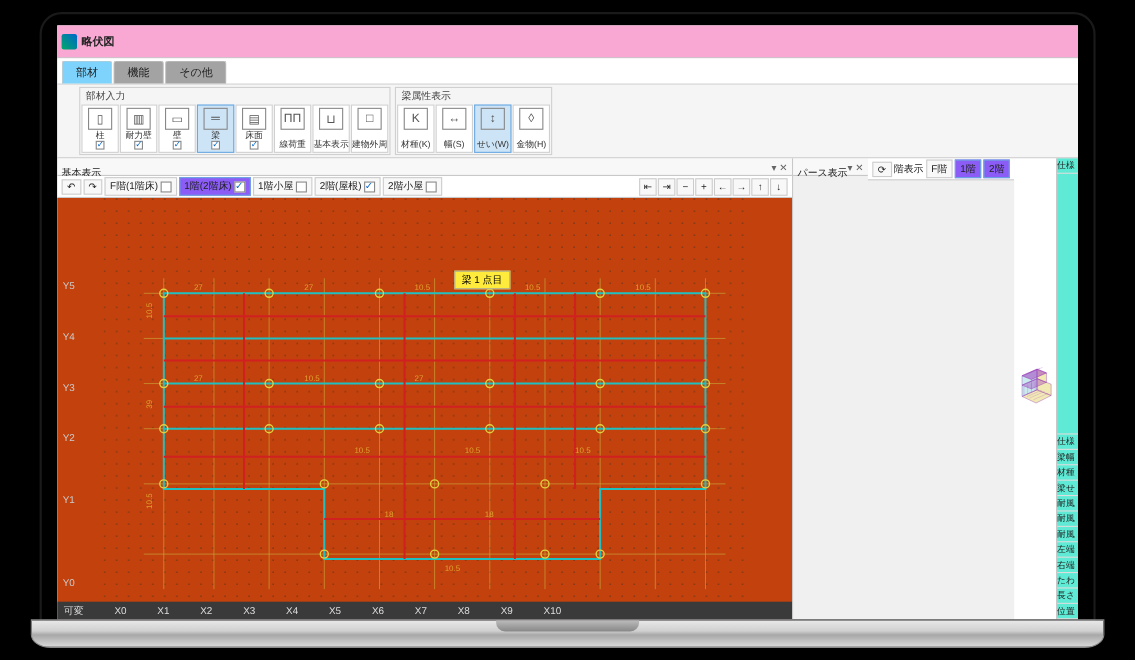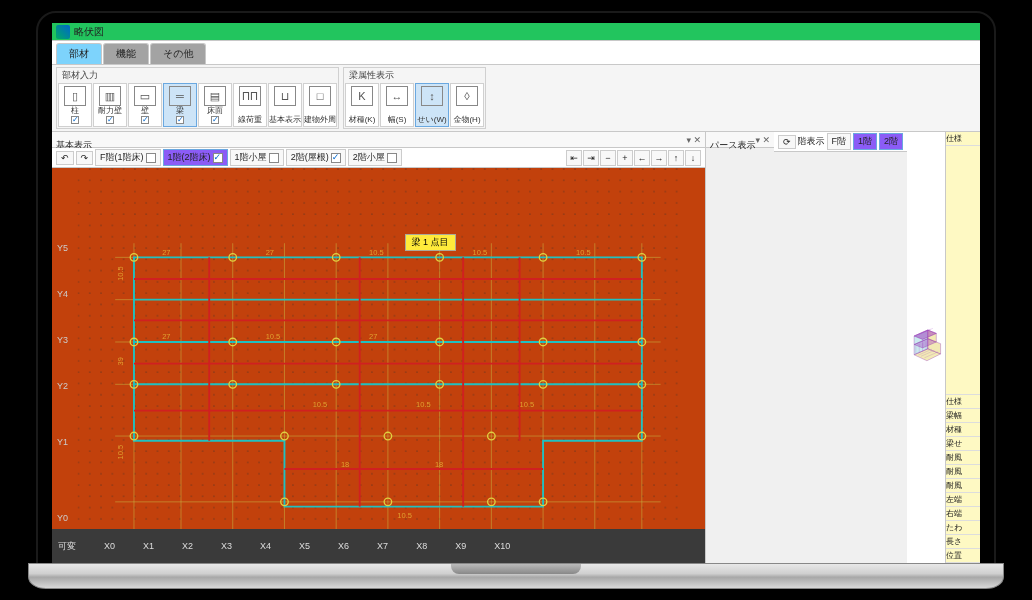--- a/index.html
+++ b/index.html
@@ -4,63 +4,63 @@
 <style>
 * { margin: 0; padding: 0; box-sizing: border-box; font-family: "MS Gothic", "Yu Gothic", sans-serif; }
 body { background: #000; display: flex; align-items: center; justify-content: center; min-height: 100vh; }
 
 .laptop { width: 960px; position: relative; }
 .bezel { background: #000; border-radius: 20px 20px 0 0; padding: 10px 14px 0; border: 2px solid #1a1a1a; }
 .screen { background: #f0f0f0; height: 540px; overflow: hidden; display: flex; flex-direction: column; font-size: 10px; color: #222; }
 .base { height: 26px; background: linear-gradient(#e8e8e8,#d0d0d0 40%,#a8a8a8 55%,#d8d8d8); border-radius: 0 0 18px 18px/0 0 12px 12px; border: 1px solid #888; position: relative; margin: -2px -8px 0; }
 .notch { position: absolute; left: 50%; transform: translateX(-50%); top: 0; width: 130px; height: 10px; background: linear-gradient(#bbb,#888); border-radius: 0 0 8px 8px; }
 
-.title-bar { height: 18px; background: #22c55e; border-bottom: 1px solid #c8c8c8; display: flex; align-items: center; padding: 0 4px; gap: 4px; }
+.title-bar { height: 30px; background: #f9a8d4; border-bottom: 1px solid #c8c8c8; display: flex; align-items: center; padding: 0 4px; gap: 4px; font-weight: bold; }
 .title-bar .ico { width: 14px; height: 14px; background: linear-gradient(45deg,#0a6,#06c); border-radius: 2px; }
 .title-bar .ttl { font-size: 10px; }
 
 .tabs { display: flex; background: #fff; border-bottom: 1px solid #c8c8c8; padding: 2px 4px 0; gap: 0; }
 .tab { padding: 3px 12px; border: 1px solid #c8c8c8; border-bottom: none; background: #a3a3a3; font-size: 10px; border-radius: 3px 3px 0 0; margin-right: 1px; cursor: pointer; }
 .tab.active { background: #7dd3fc; }
 
-.ribbon { background: #f5f5f5; border-bottom: 1px solid #c8c8c8; display: flex; padding: 2px 4px; }
+.ribbon { background: #f5f5f5; border-bottom: 1px solid #c8c8c8; display: flex; padding: 2px 20px; }
 .rgroup { border: 1px solid #d0d0d0; margin-right: 4px; padding: 1px; }
 .rgroup-title { font-size: 9px; padding: 0 4px 1px; color: #444; }
 .rgroup-body { display: flex; gap: 1px; }
 .rbtn { width: 34px; height: 44px; background: #fff; border: 1px solid #d0d0d0; display: flex; flex-direction: column; align-items: center; justify-content: space-between; padding: 2px 0; cursor: pointer; }
 .rbtn.sel { background: #cde4f7; border-color: #6aa8e0; }
 .rbtn .lab { font-size: 8px; color: #333; line-height: 1; text-align: center; }
 .rbtn .chk { width: 8px; height: 8px; border: 1px solid #888; background: #fff; position: relative; }
 .rbtn .chk.on::after { content: "✓"; position: absolute; font-size: 8px; left: 0; top: -2px; color: #06c; }
 .rbtn .glyph { width: 22px; height: 20px; border: 1px solid #888; display: flex; align-items: center; justify-content: center; font-size: 11px; color: #555; }
 
 .workspace { flex: 1; display: flex; min-height: 0; }
 .main-pane { flex: 1; display: flex; flex-direction: column; border-right: 1px solid #c8c8c8; min-width: 0; }
 .right-pane { width: 240px; display: flex; flex-direction: row; border-right: 1px solid #c8c8c8; }
-.side-pane { width: 34px; background: #fef9c3; display: flex; flex-direction: column; font-size: 8px; overflow: hidden; }
+.side-pane { width: 19px; background: #5eead4; display: flex; flex-direction: column; font-size: 8px; overflow: hidden; }
 .side-pane div { writing-mode: horizontal-tb; white-space: nowrap; padding: 1px 0; border-bottom: 1px solid #ddd; }
 
 .pane-head { height: 16px; background: #f8f8f8; border-bottom: 1px solid #c8c8c8; display: flex; align-items: center; padding: 0 4px; justify-content: space-between; }
 .pane-head .pt { font-size: 9px; margin-top: 12px; }
 .pane-head .pctrl { font-size: 9px; color: #666; cursor: pointer; }
 
 .toolbar { height: 20px; background: #fff; border-bottom: 1px solid #c8c8c8; display: flex; align-items: center; padding: 0 4px; gap: 2px; font-size: 9px; }
 .toolbar .tbtn { padding: 1px 4px; border: 1px solid #ccc; background: #f8f8f8; cursor: pointer; display: flex; align-items: center; gap: 2px; }
 .toolbar .tbtn.sel { background: #8b5cf6; border-color: #6aa8e0; }
 .toolbar .tcb { width: 10px; height: 10px; border: 1px solid #888; background: #fff; display: inline-block; position: relative; }
 .toolbar .tcb.on::after { content: "✓"; position: absolute; font-size: 9px; left: 0; top: -2px; color: #06c; }
 .toolbar .spacer { flex: 1; }
 .toolbar .nav { display: flex; gap: 1px; }
 .toolbar .nbtn { width: 16px; height: 16px; border: 1px solid #ccc; background: #f8f8f8; display: flex; align-items: center; justify-content: center; font-size: 9px; cursor: pointer; }
 
 .canvas { flex: 1; background: #c2410c; position: relative; overflow: hidden; }
 .canvas svg { width: 100%; height: 100%; }
 
 
-.canvas-status { position: absolute; bottom: 0; left: 0; right: 0; height: 34px; background: #3a3a3a; color: #ddd; font-size: 9px; display: flex; align-items: center; padding: 0 6px; gap: 28px; }
+.canvas-status { position: absolute; bottom: 0; left: 0; right: 0; height: 16px; background: #3a3a3a; color: #ddd; font-size: 9px; display: flex; align-items: center; padding: 0 6px; gap: 28px; }
 .canvas-left { position: absolute; left: 2px; top: 6px; display: flex; flex-direction: column; gap: 2px; }
 .canvas-left span { color: #ccc; font-size: 9px; padding: 1px 3px; }
 
 .iso-canvas { flex: 1; background: #fff; display: flex; align-items: center; justify-content: center; position: relative; }
 
 .yellow-label { position: absolute; background: #ffeb3b; color: #000; font-size: 9px; padding: 1px 6px; border: 1px solid #aa9; }
 
 
 .iso-canvas svg { width: 90%; height: 90%; }
 </style>

